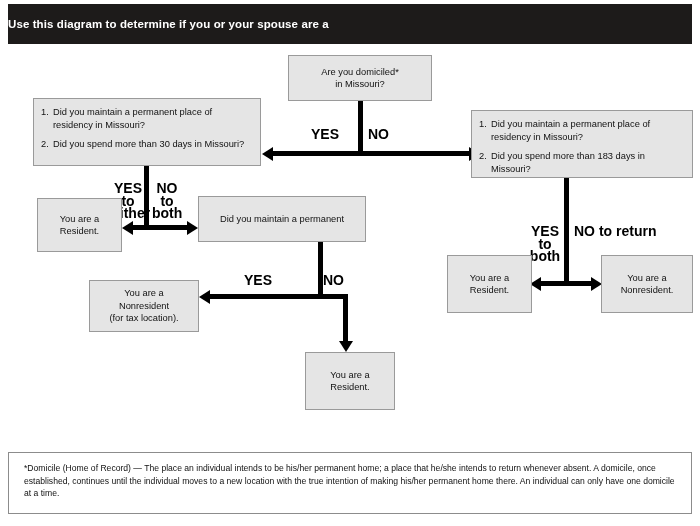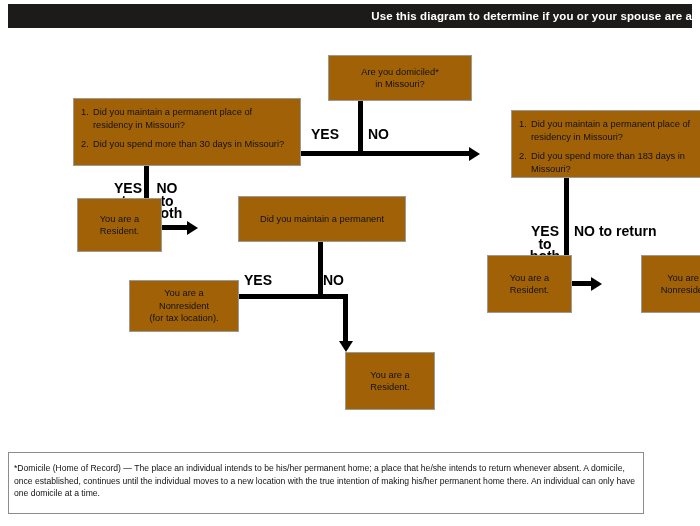--- a/index.html
+++ b/index.html
@@ -7,44 +7,43 @@
     width:700px;height:526px;
     background:#ffffff;
     font-family:"Liberation Sans", sans-serif;
     color:#000;
     overflow:hidden;
   }
   #page{position:relative;width:700px;height:526px;}
 
   
   .banner{
-    position:absolute;left:8px;top:4px;width:684px;height:24px;
+    position:absolute;left:8px;top:4px;width:684px;height:40px;
     background:#1d1b1a;
-    display:flex;flex-direction:column;align-items:flex-end;justify-content:center;
+    display:flex;flex-direction:column;align-items:flex-start;justify-content:center;
     color:#fff;
   }
   .banner-line1{
     font-size:11.5px;font-weight:bold;letter-spacing:.1px;line-height:13px;
   }
   .banner-line2{
     font-size:19px;font-weight:bold;letter-spacing:.3px;line-height:21px;
   }
 
   
   .node{
     position:absolute;
     border:1px solid #9a9a9a;
-    background:#a16207;
+    background:#e5e5e5;
     box-sizing:border-box;
     display:flex;align-items:center;justify-content:center;
     text-align:center;
     font-size:9.3px;
     line-height:12.5px;
     color:#111;
-    margin-left:40px;
   }
   .node.list{
     display:block;
     text-align:left;
     padding:7px 8px 6px 7px;
   }
   .li{
     display:flex;
     margin-bottom:7px;
     line-height:12.6px;
@@ -69,24 +68,24 @@
     font-size:14px;font-weight:bold;
     line-height:12.5px;
     color:#000;
     white-space:nowrap;
   }
   .lbl.stack{text-align:center;}
   .lbl.stack span{display:block;}
 
   
   .footnote{
-    position:absolute;left:8px;top:452px;width:636px;height:62px;
+    position:absolute;left:8px;top:452px;width:684px;height:62px;
     border:1px solid #8c8c8c;
     box-sizing:border-box;
-    padding:9px 5px;
+    padding:9px 15px;
     font-size:8.6px;
     line-height:12.6px;
     text-align:left;
     color:#111;
   }
 </style>
 </head>
 <body>
 
 <div id="page">

